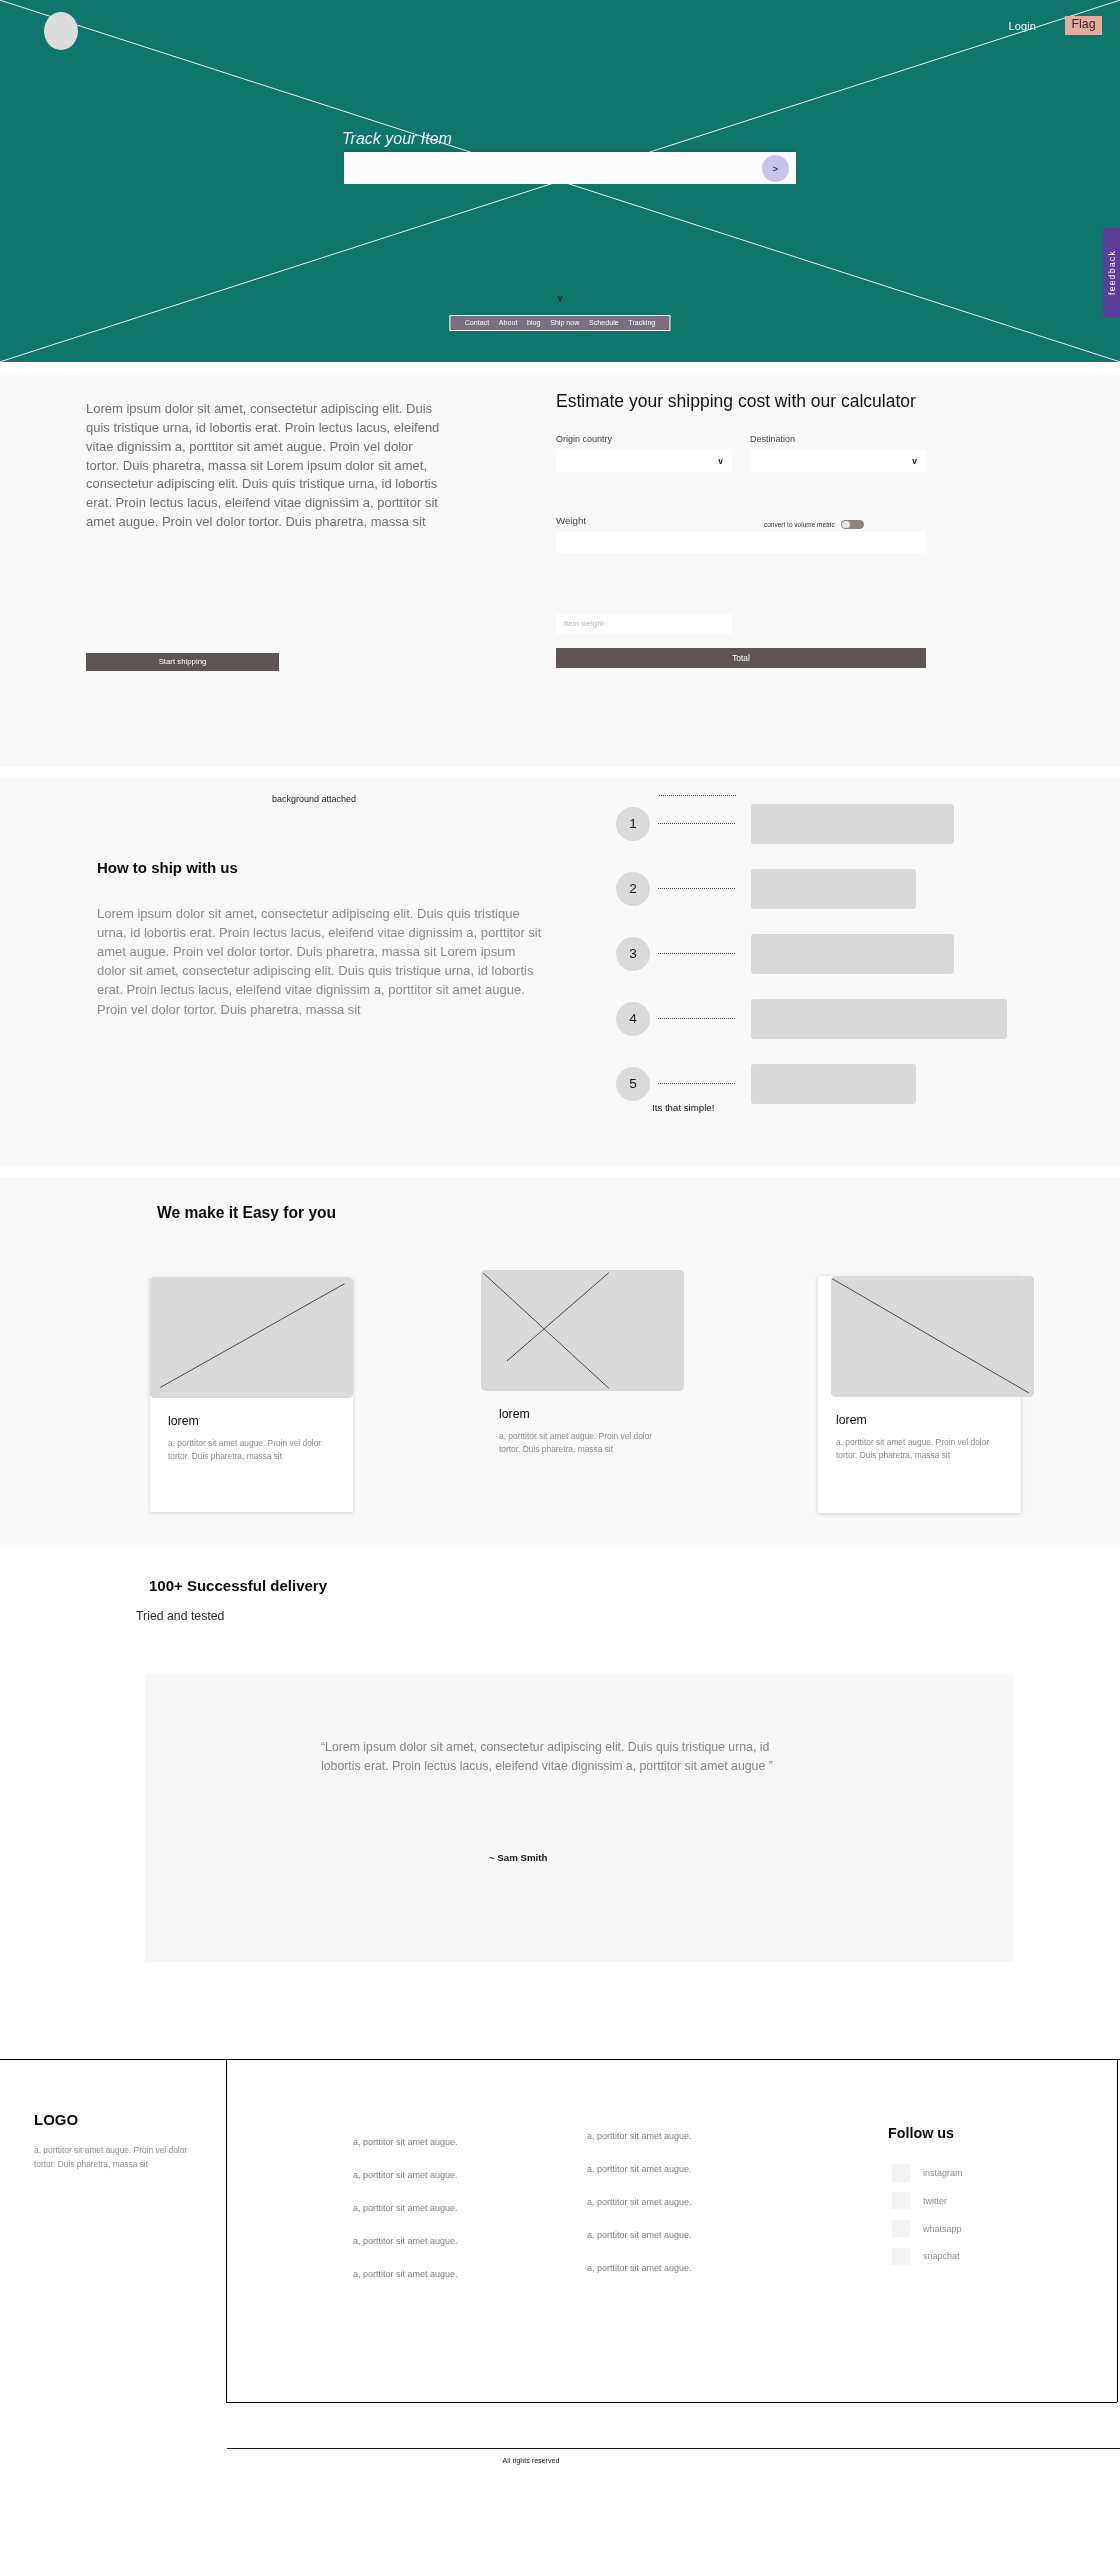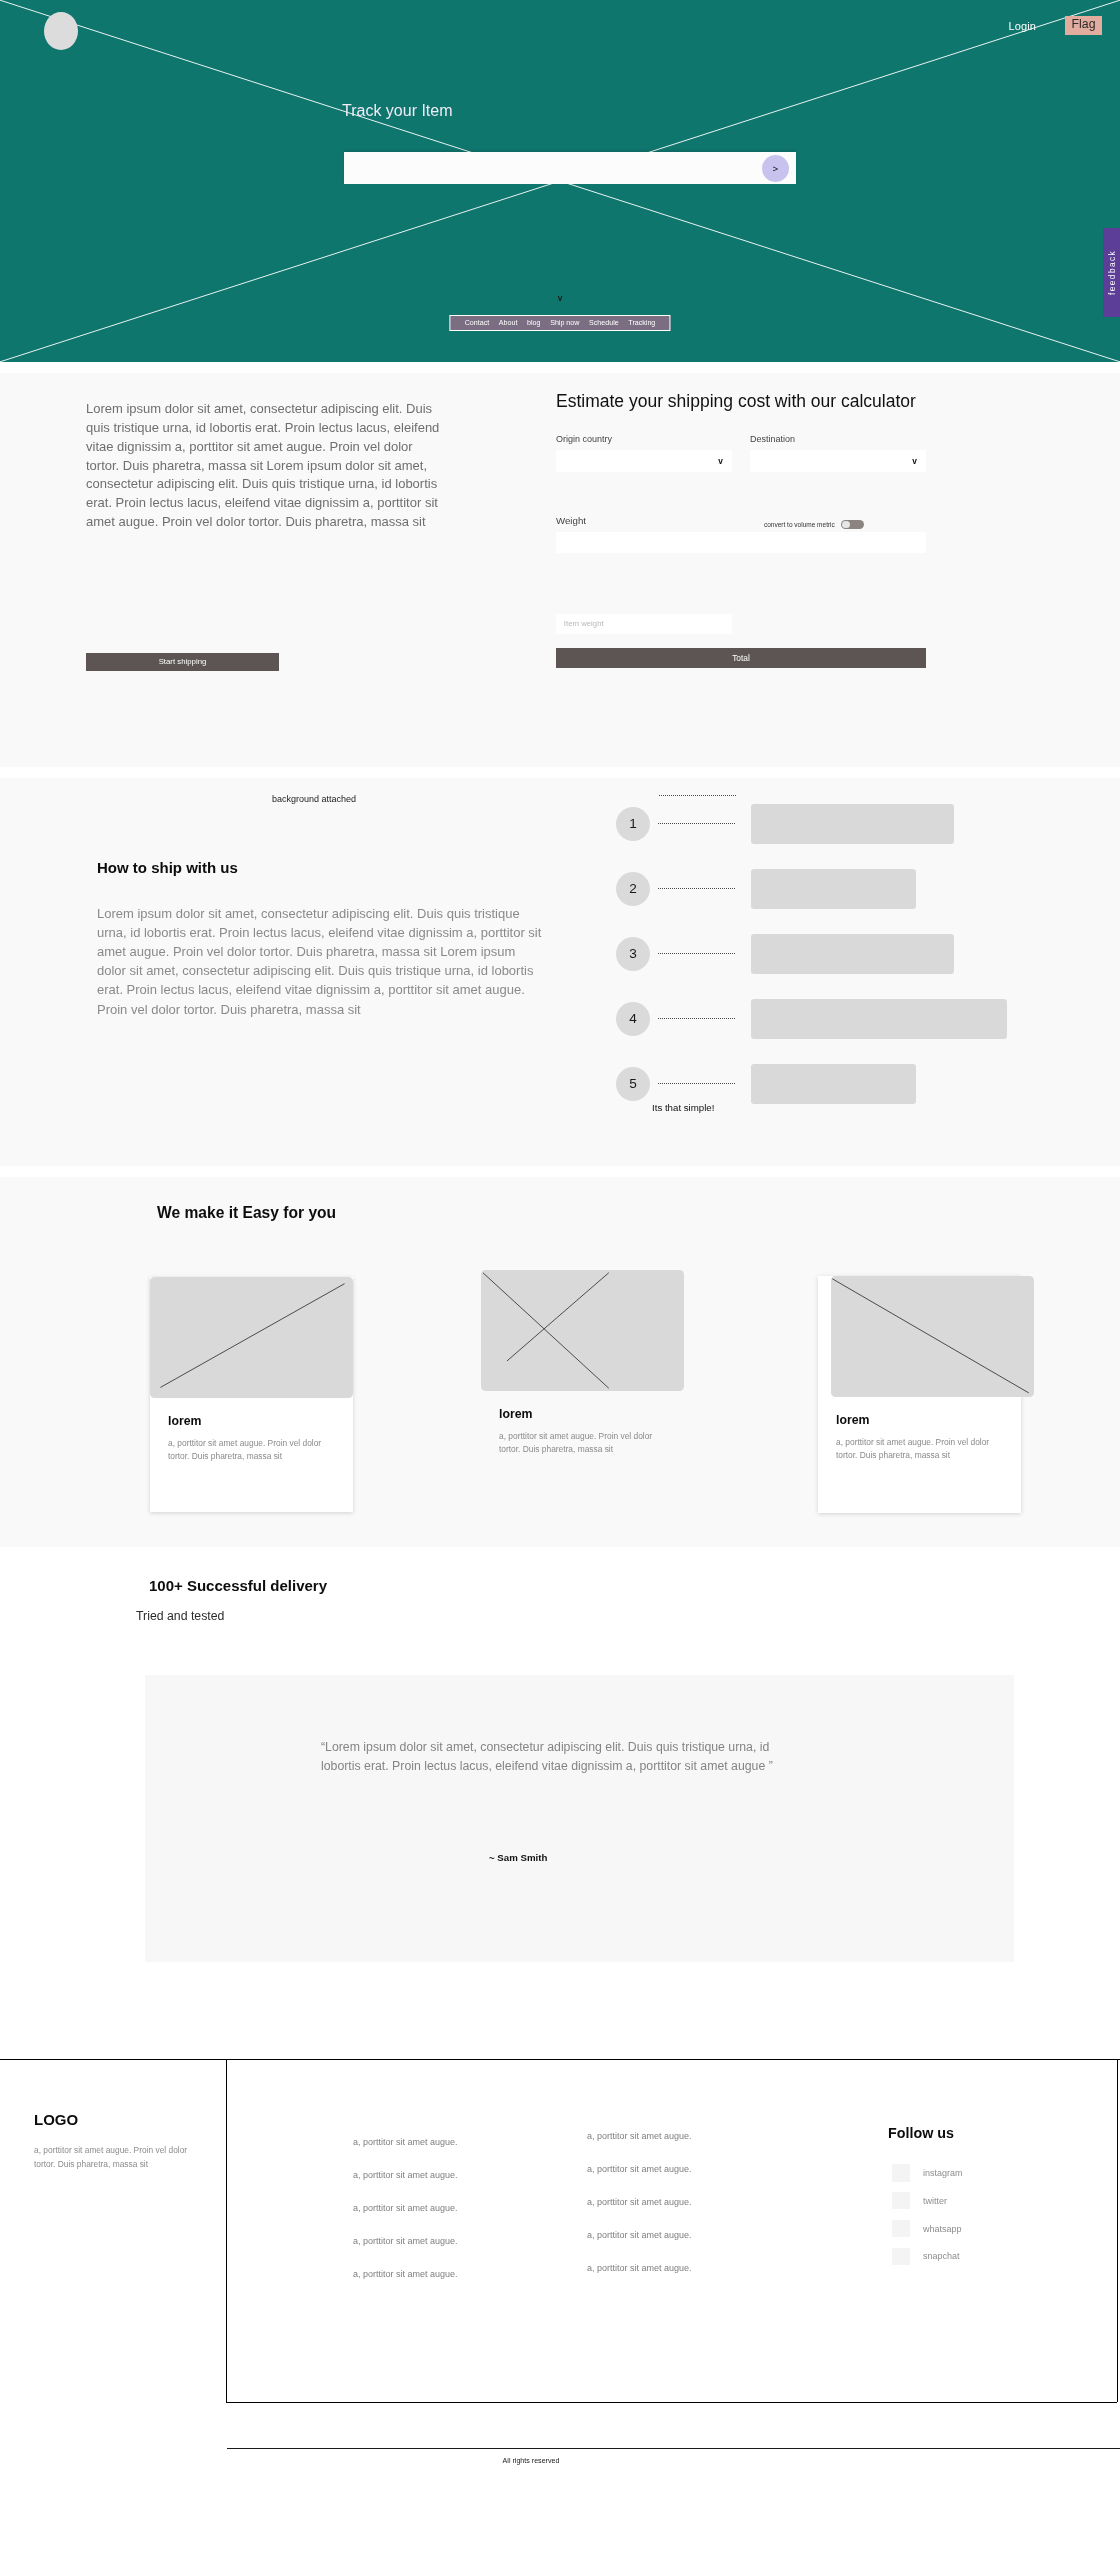--- a/index.html
+++ b/index.html
@@ -41,24 +41,25 @@
     position: absolute;
     right: 18px; top: 15.6px;
     background: #e2ac9f;
     color: #2a2a2a;
     font-size: 12.3px;
     padding: 1.3px 6.5px 2.6px 6.5px;
     line-height: 1.25;
   }
   .hero-title {
     position: absolute;
-    left: 342px; top: 102px;
+    left: 342px; top: 130px;
     font-size: 16px;
     color: #f0ecf7;
     font-weight: 400;
+    font-style: italic;
   }
   .hero-search {
     position: absolute;
     left: 344px; top: 152px;
     width: 452px; height: 32px;
     background: #fcfcfd;
     border: none;
     box-shadow: 0 -1.9px 2.6px rgba(0,0,0,.10);
   }
   .hero-search-input {
@@ -340,21 +341,21 @@
   .card-img .ph {
     position: absolute;
     left: 0; top: 0;
     width: 203px; height: 121px;
     background: #d9d9d9;
     border-radius: 4.5px;
   }
   .card-img.offset .ph { left: 13px; }
   .card-img svg { position: absolute; left: 0; top: 0; overflow: visible; }
   .card-body { padding: 15.6px 18px 0 18px; }
-  .card-h { font-size: 12.3px; font-weight: bold; color: #0d0d0d; }
+  .card-h { font-size: 12.3px; font-weight: normal; color: #0d0d0d; }
   .card-p {
     margin-top: 9px;
     font-size: 8.4px;
     line-height: 1.55;
     color: #8a8a8a;
   }
 
   
   .sec-test {
     position: relative;

